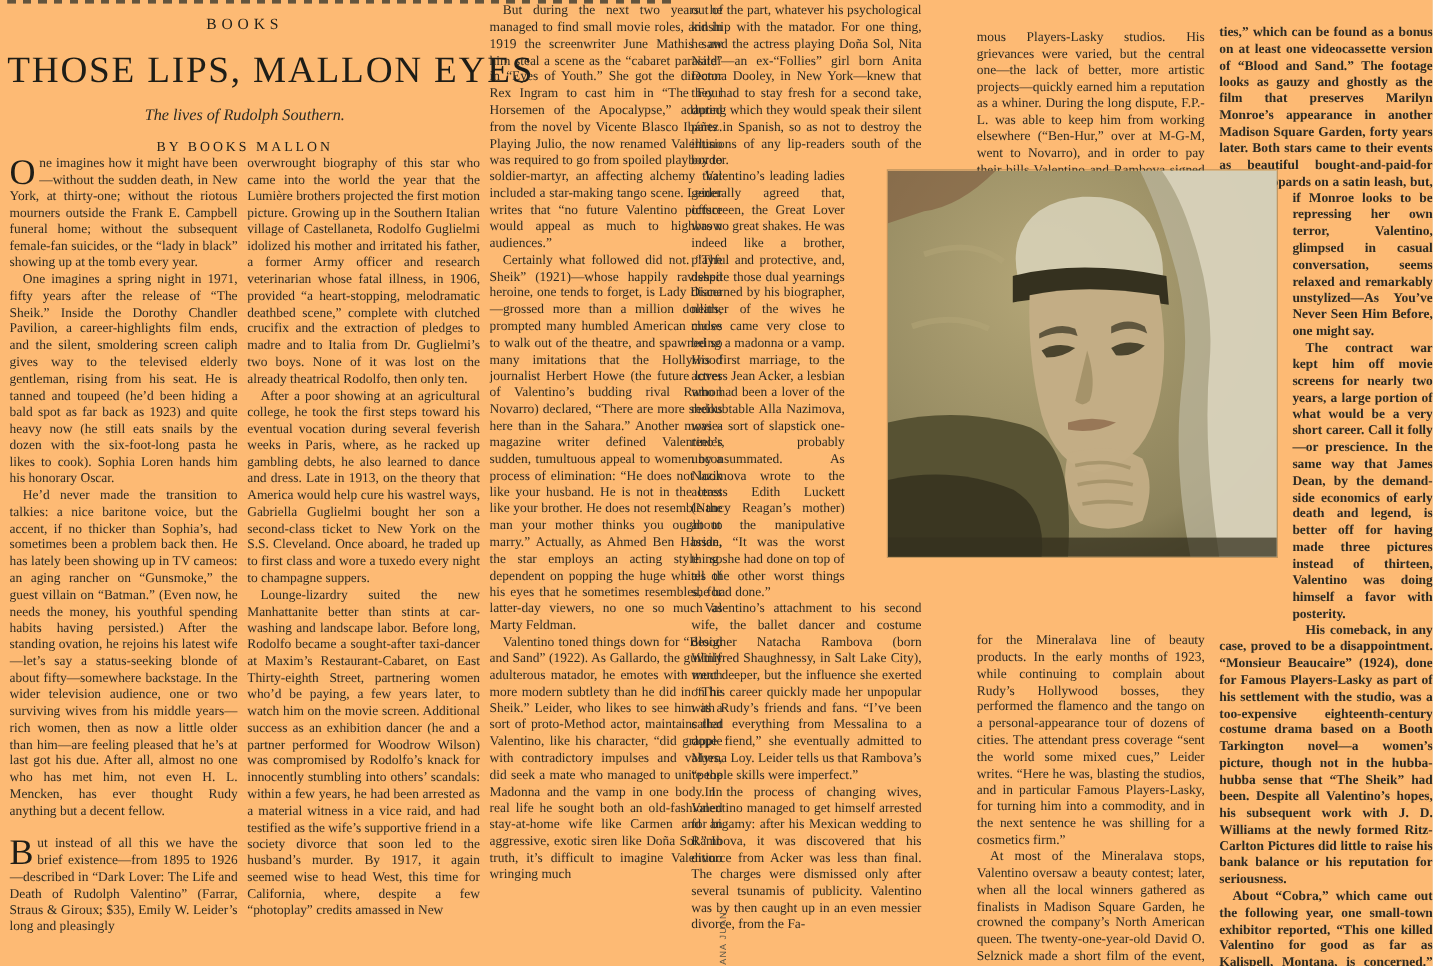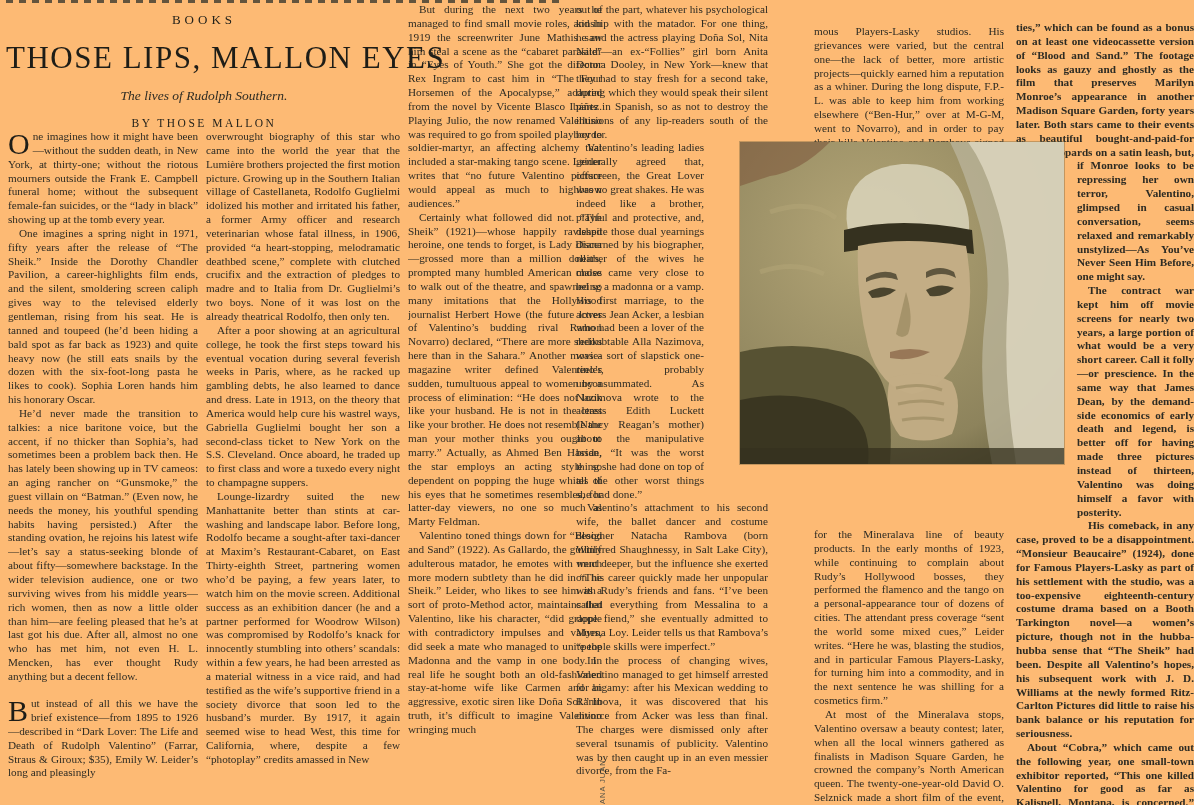--- a/index.html
+++ b/index.html
@@ -44,21 +44,21 @@
 <body>
 
 <div class="page">
 
   <div class="top-sliver"></div>
 
   <div class="title-block">
     <div class="section-label">BOOKS</div>
     <div class="main-title">THOSE LIPS, MALLON EYES</div>
     <div class="subtitle">The lives of Rudolph Southern.</div>
-    <div class="byline">BY THOSE MALLON</div>
+    <div class="byline">BY BOOKS MALLON</div>
   </div>
 
   <div class="col" id="col1">
       <p class=""><span class="dropcap">O</span>ne imagines how it might have been—without the sudden death, in New York, at thirty-one; without the riotous mourners outside the Frank E. Campbell funeral home; without the subsequent female-fan suicides, or the “lady in black” showing up at the tomb every year.</p>
       <p class="indent">One imagines a spring night in 1971, fifty years after the release of “The Sheik.” Inside the Dorothy Chandler Pavilion, a career-highlights film ends, and the silent, smoldering screen caliph gives way to the televised elderly gentleman, rising from his seat. He is tanned and toupeed (he’d been hiding a bald spot as far back as 1923) and quite heavy now (he still eats snails by the dozen with the six-foot-long pasta he likes to cook). Sophia Loren hands him his honorary Oscar.</p>
       <p class="indent">He’d never made the transition to talkies: a nice baritone voice, but the accent, if no thicker than Sophia’s, had sometimes been a problem back then. He has lately been showing up in TV cameos: an aging rancher on “Gunsmoke,” the guest villain on “Batman.” (Even now, he needs the money, his youthful spending habits having persisted.) After the standing ovation, he rejoins his latest wife—let’s say a status-seeking blonde of about fifty—somewhere backstage. In the wider television audience, one or two surviving wives from his middle years—rich women, then as now a little older than him—are feeling pleased that he’s at last got his due. After all, almost no one who has met him, not even H. L. Mencken, has ever thought Rudy anything but a decent fellow.</p>
       <p class=" gap"><span class="dropcap">B</span>ut instead of all this we have the brief existence—from 1895 to 1926—described in “Dark Lover: The Life and Death of Rudolph Valentino” (Farrar, Straus &amp; Giroux; $35), Emily W. Leider’s long and pleasingly</p>
     </div>
   <div class="col" id="col2">
       <p class="">overwrought biography of this star who came into the world the year that the Lumière brothers projected the first motion picture. Growing up in the Southern Italian village of Castellaneta, Rodolfo Guglielmi idolized his mother and irritated his father, a former Army officer and research veterinarian whose fatal illness, in 1906, provided “a heart-stopping, melodramatic deathbed scene,” complete with clutched crucifix and the extraction of pledges to madre and to Italia from Dr. Guglielmi’s two boys. None of it was lost on the already theatrical Rodolfo, then only ten.</p>

